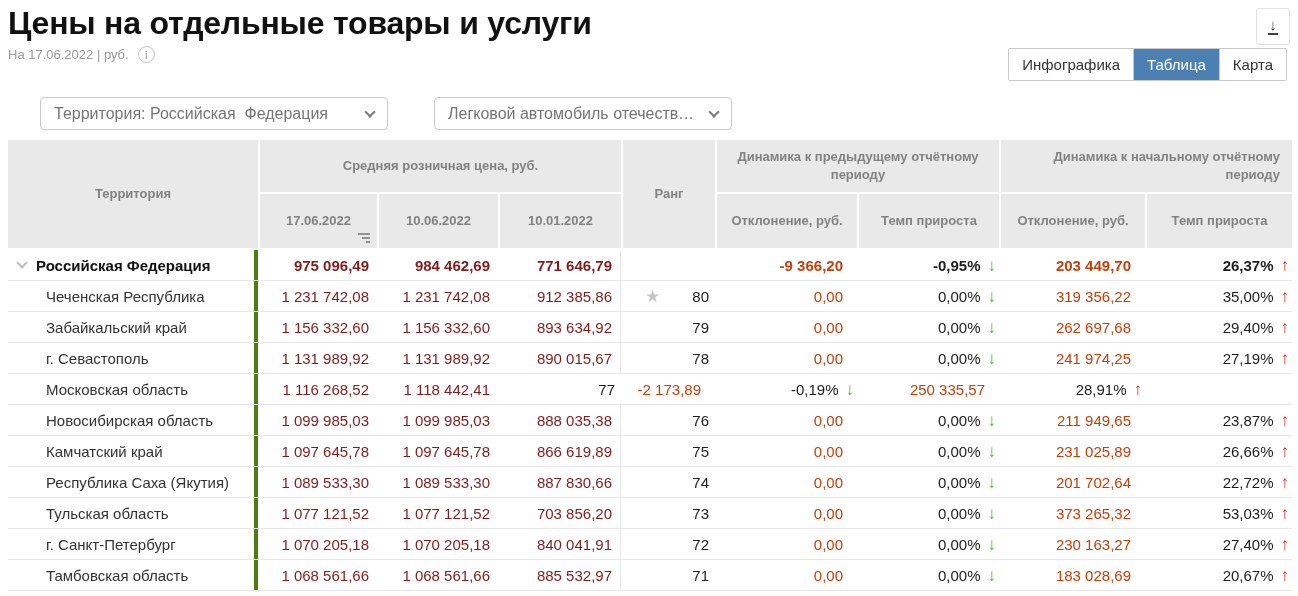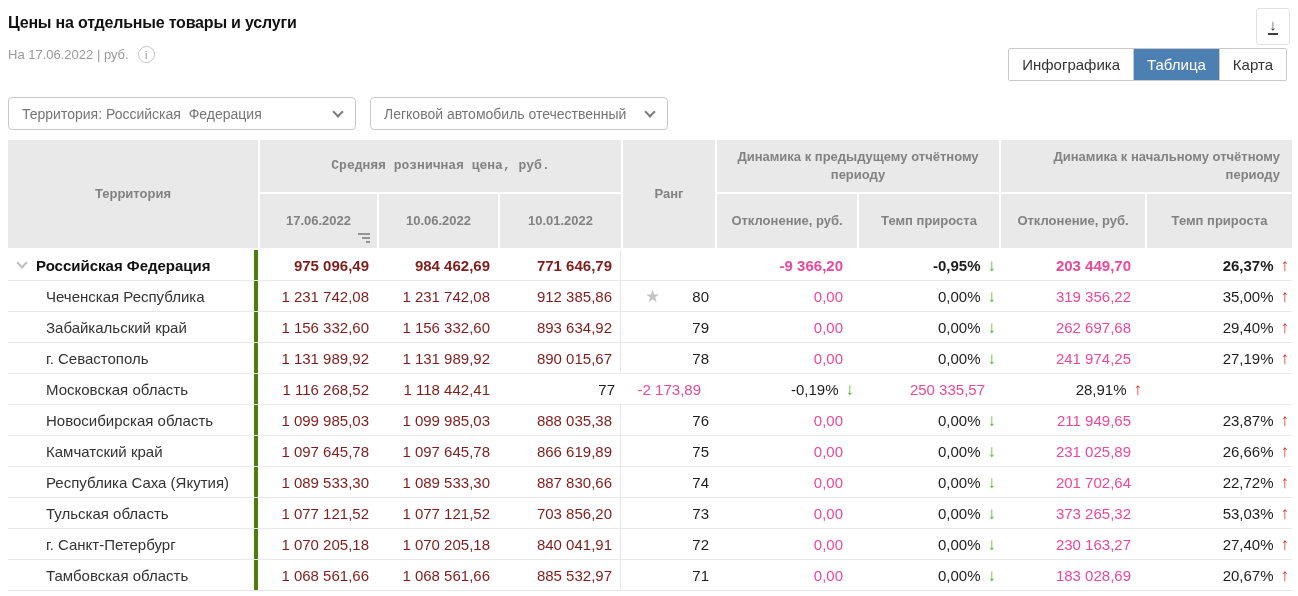--- a/index.html
+++ b/index.html
@@ -7,21 +7,21 @@
   body {
     background: #fff;
     font-family: "Liberation Sans", "DejaVu Sans", sans-serif;
     color: #222;
   }
   .page { position: relative; width: 1298px; height: 596px; }
 
   
   .topbar { padding: 8px 8px 0 8px; }
   .page-title {
-    font-size: 16px; font-weight: 700; color: #111;
+    font-size: 32px; font-weight: 700; color: #111;
     line-height: 30px; letter-spacing: -0.2px;
   }
   .subtitle {
     margin-top: 8px; font-size: 13px; color: #9a9a9a;
     display: flex; align-items: center; gap: 9px; height: 17px;
   }
   .info-icon {
     width: 17px; height: 17px; border: 1px solid #c4c4c4; border-radius: 50%;
     display: inline-flex; align-items: center; justify-content: center;
     font-size: 11px; color: #9a9a9a; cursor: pointer; flex: 0 0 auto;
@@ -44,22 +44,23 @@
     font-family: inherit; font-size: 15px; color: #333; cursor: pointer; line-height: 31px;
   }
   .tab + .tab { border-left: 1px solid #c9c9c9; }
   .tab.active { background: #4d80b2; color: #fff; }
 
   
   .filters { margin: 34px 8px 0 8px; display: flex; gap: 14px; }
   .select {
     height: 33px; border: 1px solid #c9c9c9; border-radius: 4px;
     display: flex; align-items: center; justify-content: space-between;
-    padding: 0 13px; font-size: 14px; color: #757575; cursor: pointer;
+    padding: 0 13px; font-size: 16px; color: #757575; cursor: pointer;
     background: #fff;
+    margin-left: 32px;
   }
   .select .select-label { white-space: pre; overflow: hidden; text-overflow: ellipsis; }
   .select-territory { width: 348px; }
   .select-product { width: 298px; }
   .chevron {
     width: 8px; height: 8px; flex: 0 0 auto; margin-left: 10px; margin-top: -4px;
     border-right: 2px solid #7d7d7d; border-bottom: 2px solid #7d7d7d;
     transform: rotate(45deg);
   }
 
@@ -70,21 +71,21 @@
     grid-template-columns: 250px 117px 119px 121px 92px 140px 140px 144px 145px;
     column-gap: 2px;
   }
   .thead { grid-template-rows: 52px 54px; row-gap: 2px; }
   .hcell {
     background: #e9e9e9; color: #828282; font-size: 13px; font-weight: 700;
     display: flex; align-items: center; justify-content: center; text-align: center;
     line-height: 1.35; padding: 0 12px; position: relative;
   }
   .h-territory { grid-column: 1; grid-row: 1 / 3; }
-  .h-price     { grid-column: 2 / 5; grid-row: 1; font-family: Liberation Mono, monospace; }
+  .h-price     { grid-column: 2 / 5; grid-row: 1; }
   .h-rank      { grid-column: 5; grid-row: 1 / 3; }
   .h-dyn-prev  { grid-column: 6 / 8; grid-row: 1; }
   .h-dyn-start { grid-column: 8 / 10; grid-row: 1; text-align: right; }
   .h-d1 { grid-column: 2; grid-row: 2; }
   .h-d2 { grid-column: 3; grid-row: 2; }
   .h-d3 { grid-column: 4; grid-row: 2; }
   .h-dev1  { grid-column: 6; grid-row: 2; }
   .h-rate1 { grid-column: 7; grid-row: 2; }
   .h-dev2  { grid-column: 8; grid-row: 2; }
   .h-rate2 { grid-column: 9; grid-row: 2; }
@@ -96,21 +97,21 @@
   .sort-icon i:nth-child(1) { width: 12px; }
   .sort-icon i:nth-child(2) { width: 8px; }
   .sort-icon i:nth-child(3) { width: 4px; }
 
   .tbody { margin-top: 2px; }
   .trow { height: 31px; border-bottom: 1px solid #e8e8e8; align-items: stretch; cursor: default; }
   .cell { display: flex; align-items: center; font-size: 15px; color: #222; height: 100%; }
   .c-terr { padding-left: 38px; color: #333; border-right: 4px solid #4d7c0f; }
   .c-num  { justify-content: flex-end; padding-right: 8px; color: #7f1d1d; }
   .c-p3   { border-right: 1px solid #e8e8e8; }
-  .c-dev  { justify-content: flex-end; padding-right: 14px; color: #ec4899; }
+  .c-dev  { justify-content: flex-end; padding-right: 14px; color: #c2410c; }
   .c-rank { justify-content: space-between; padding: 0 6px 0 22px; }
   .c-rate { justify-content: flex-end; gap: 7px; padding-right: 3px; color: #1d1d1d; }
   .trow.bold .cell { font-weight: 700; }
   .trow.bold .c-terr { padding-left: 10px; gap: 10px; color: #111; }
   .exp-chevron {
     width: 8px; height: 8px; flex: 0 0 auto; margin-top: -4px;
     border-right: 2px solid #bdbdbd; border-bottom: 2px solid #bdbdbd;
     transform: rotate(45deg); cursor: pointer;
   }
   .star { font-size: 17px; color: #c5c5c5; line-height: 1; cursor: pointer; }

